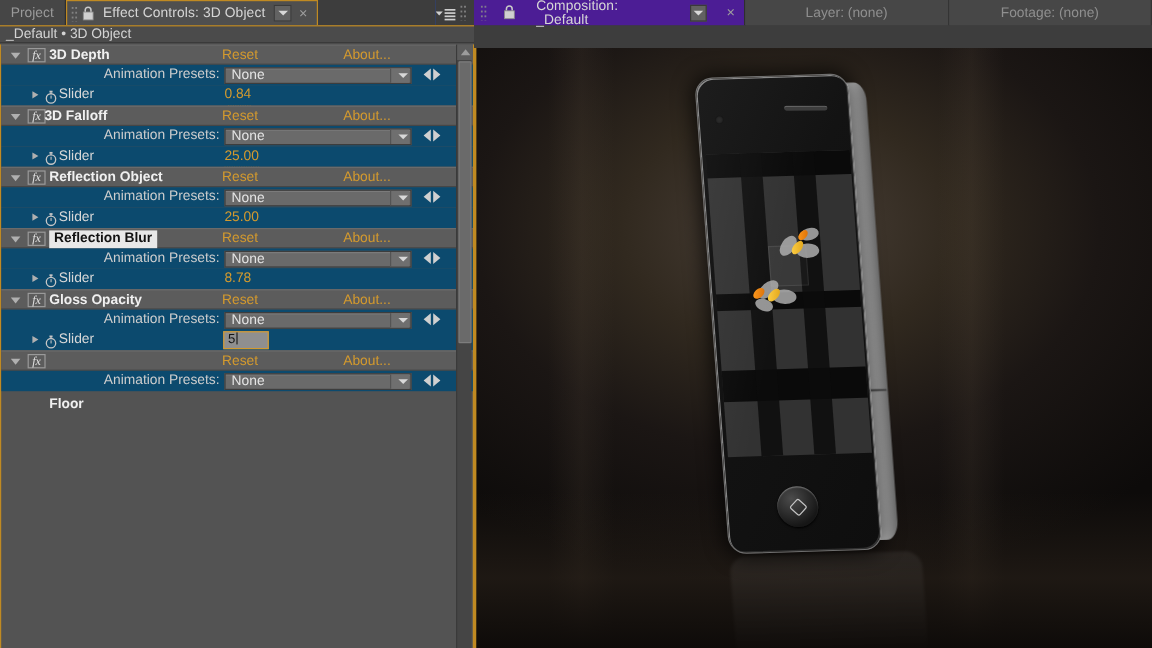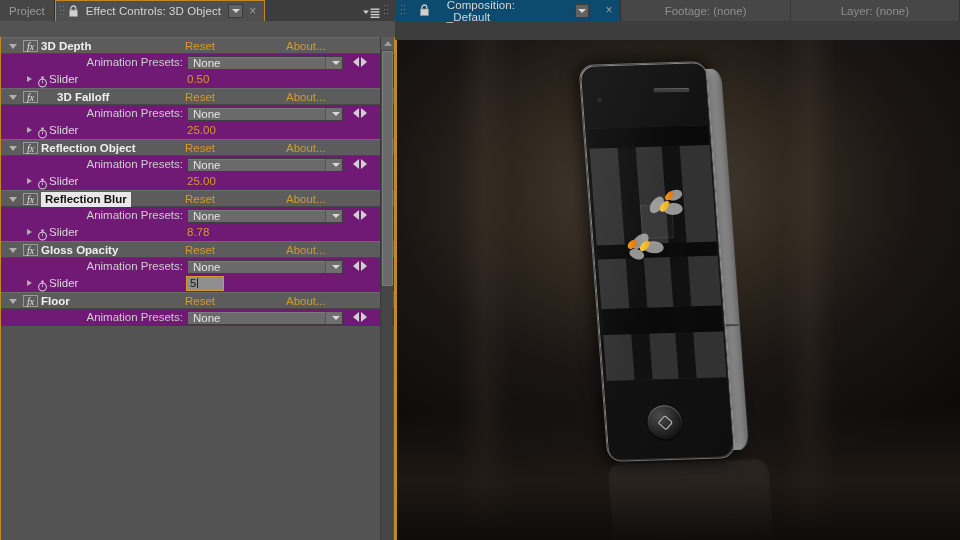--- a/index.html
+++ b/index.html
@@ -74,21 +74,21 @@
     padding-left:5px; border-bottom:1px solid #3a3a3a;
   }
   
   #fxlist{
     position:absolute; left:0; top:37px; width:395px; height:503px;
     background:#535353; border-left:1px solid #c08a22; border-right:1px solid #c08a22;
     overflow:hidden;
   }
   .row{ position:relative; height:17px; width:441px; }
   .row.header{ background:#5c5c5c; border-top:1px solid #6b6b6b; border-bottom:1px solid #464646;}
-  .row.sub{ background:#701a75; }
+  .row.sub{ background:#0c4a6e; }
   .tri{
     position:absolute; width:0;height:0;
     border-left:5px solid #b0b0b0; border-top:3.5px solid transparent; border-bottom:3.5px solid transparent;
   }
   .tri.down{
     border-left:4px solid transparent; border-right:4px solid transparent;
     border-top:5px solid #b0b0b0; border-bottom:none;
   }
   .fx-ico{
     position:absolute; width:15px; height:12px;
@@ -172,21 +172,21 @@
     position:absolute; left:1px; top:14px; width:11px; height:235px;
     background:#6a6a6a; border:1px solid #7d7d7d; border-radius:1px;
   }
 
   
   #right-panel{
     position:absolute; left:395px; top:0; width:565px; height:540px; background:#3d3d3d;
   }
   .rtabbar{ position:absolute; left:0; top:0; height:21px; width:565px; background:#3d3d3d; display:flex;}
   .rtab-active{
-    display:flex; align-items:center; height:21px; background:#0c4a6e;
+    display:flex; align-items:center; height:21px; background:#4c1d95;
     border-right:1px solid #2e2e2e;
     gap:10px;
   }
   .rtab{
     display:flex; align-items:center; justify-content:center; height:21px;
     background:#474747; border-right:1px solid #343434; color:#8f8f8f; font-size:11.5px;
   }
   .rcrumb{
     position:absolute; left:0; top:21px; width:565px; height:19px;
     background:#4b4b4b; display:flex; align-items:center; padding-left:24px;
@@ -345,20 +345,23 @@
             <rect x="7.5" y="0.5" width="9" height="1.4" fill="#cfcfcf"></rect>
             <rect x="7.5" y="3.2" width="9" height="1.4" fill="#cfcfcf"></rect>
             <rect x="7.5" y="5.9" width="9" height="1.4" fill="#cfcfcf"></rect>
             <rect x="7.5" y="8.6" width="9" height="1.4" fill="#cfcfcf"></rect>
           </svg>
         </span>
         <span class="grip-r"></span>
       </div>
     </div>
 
+    <div class="crumb">
+      <span>_Default • 3D Object</span>
+    </div>
 
     <div id="fxlist">
         <div class="row header">
           <span class="tri down" style="left: 8px; top: 6px;"></span>
           <span class="fx-ico" style="left: 22px; top: 2px;">fx</span>
           <span class="fxname" style="left: 40px;">3D Depth</span>
           <span class="lnk" style="left: 184px;">Reset</span>
           <span class="lnk" style="left: 285px;">About...</span>
         </div>
         <div class="row sub">
@@ -376,26 +379,26 @@
         </div>
         <div class="row sub">
           <span class="tri" style="left: 26px; top: 5px;"></span>
           <span class="stopwatch" style="left: 36px; top: 3px;"><svg width="11" height="12" viewBox="0 0 11 12">
               <circle cx="5.5" cy="7" r="3.9" fill="none" stroke="#c6c6c6" stroke-width="1.1"></circle>
               <rect x="4.2" y="0.6" width="2.6" height="1.5" fill="#c6c6c6"></rect>
               <rect x="5" y="1.8" width="1" height="1.5" fill="#c6c6c6"></rect>
               <rect x="5.1" y="4.6" width=".9" height="2.6" fill="#c6c6c6"></rect>
             </svg></span>
           <span class="prop" style="left: 48px;">Slider</span>
-          <span class="val" style="left: 186px;">0.50</span>
+          <span class="val" style="left: 186px;">0.84</span>
         </div>
         <div class="row header">
           <span class="tri down" style="left: 8px; top: 6px;"></span>
           <span class="fx-ico" style="left: 22px; top: 2px;">fx</span>
-          <span class="fxname" style="left: 56px;">3D Falloff</span>
+          <span class="fxname" style="left: 36px;">3D Falloff</span>
           <span class="lnk" style="left: 184px;">Reset</span>
           <span class="lnk" style="left: 285px;">About...</span>
         </div>
         <div class="row sub">
           <span class="lbl-right" style="left: 60px; width: 122px;">Animation Presets:</span>
           <div class="ddl" style="left: 186px; top: 2px; width: 156px;">
             <span>None</span>
             <span class="arrowbox">
               <i></i>
             </span>
@@ -505,21 +508,21 @@
               <rect x="4.2" y="0.6" width="2.6" height="1.5" fill="#c6c6c6"></rect>
               <rect x="5" y="1.8" width="1" height="1.5" fill="#c6c6c6"></rect>
               <rect x="5.1" y="4.6" width=".9" height="2.6" fill="#c6c6c6"></rect>
             </svg></span>
           <span class="prop" style="left: 48px;">Slider</span>
           <span class="numinput" style="left: 185px; top: 1px;"><span>5</span><span class="caret"></span></span>
         </div>
         <div class="row header">
           <span class="tri down" style="left: 8px; top: 6px;"></span>
           <span class="fx-ico" style="left: 22px; top: 2px;">fx</span>
-          <span class="fxname" style="left: 40px;">Floor</span>
+          <span class="fxname" style="left: 40px; margin-top: 36px;">Floor</span>
           <span class="lnk" style="left: 184px;">Reset</span>
           <span class="lnk" style="left: 285px;">About...</span>
         </div>
         <div class="row sub">
           <span class="lbl-right" style="left: 60px; width: 122px;">Animation Presets:</span>
           <div class="ddl" style="left: 186px; top: 2px; width: 156px;">
             <span>None</span>
             <span class="arrowbox">
               <i></i>
             </span>
@@ -549,24 +552,24 @@
             <rect x="1.4" y="5" width="8.2" height="6.6" fill="#d0d0d0" stroke="#8a8a8a" stroke-width=".7"></rect>
           </svg>
         </span>
         <span class="tabtitle">Composition: _Default</span>
         <span class="tabdrop">
             <i></i>
           </span>
         <span class="tabclose">×</span>
       </div>
       <div class="rtab" style="width:173px;">
+        <span>Layer: (none)</span>
+      </div>
+      <div class="rtab" style="width:173px;">
         <span>Footage: (none)</span>
-      </div>
-      <div class="rtab" style="width:173px;">
-        <span>Layer: (none)</span>
       </div>
       <div class="rtab" style="flex:1;border-right:none;"></div>
     </div>
 
 
     <div id="viewer">
       <div class="side-streak" style="left:60px;"></div>
       <div class="side-streak" style="left:385px;"></div>
       <div class="floor-glow"></div>
 

